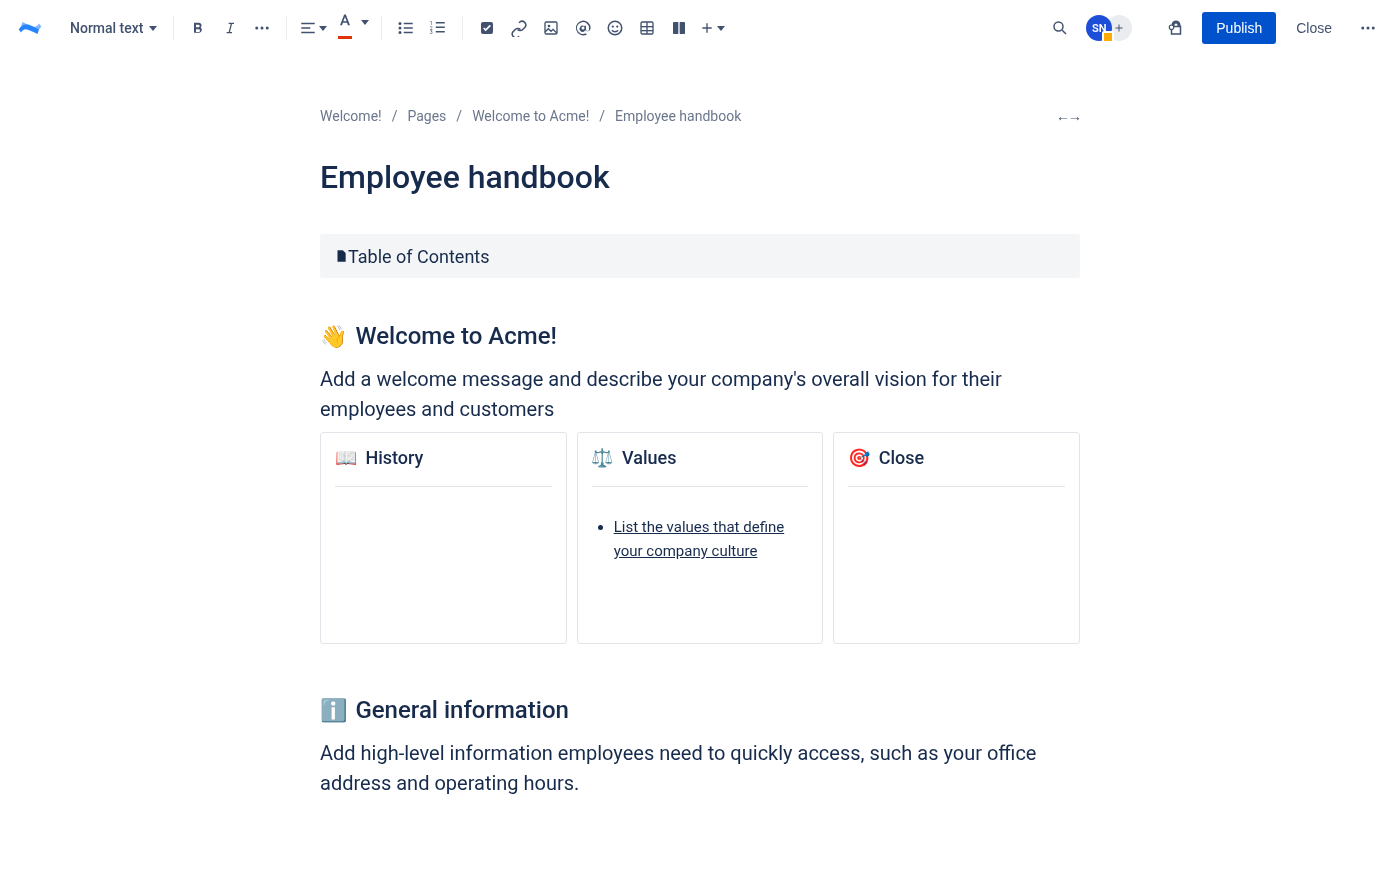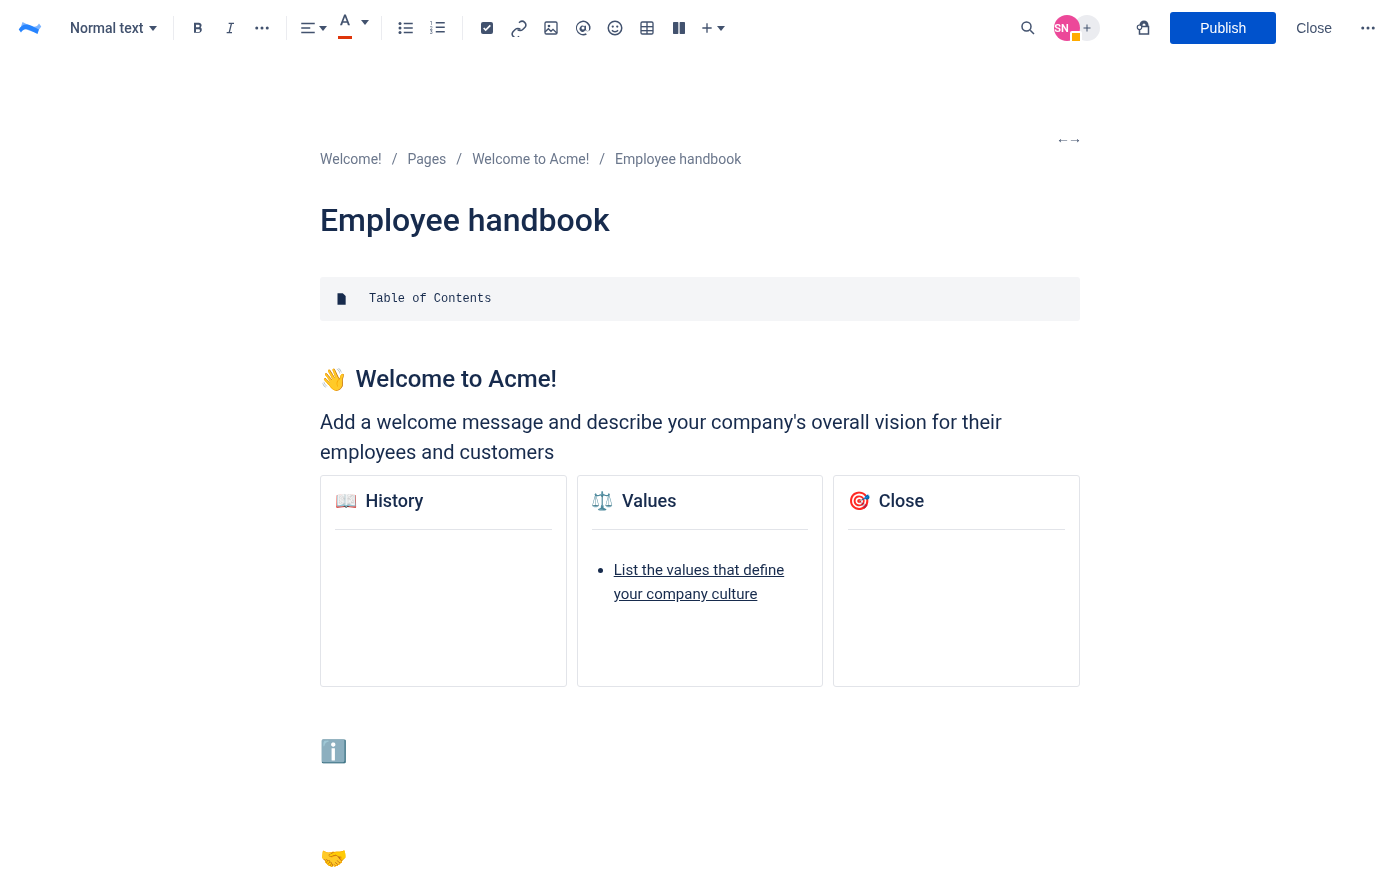--- a/index.html
+++ b/index.html
@@ -73,27 +73,27 @@
   height: 32px;
   padding: 0 4px;
   border-radius: 3px;
   cursor: pointer;
   color: #42526E;
 }
 .avatar {
   width: 26px;
   height: 26px;
   border-radius: 50%;
-  background: #ec4899;
+  background: #1d4ed8;
   color: #fff;
   font-size: 11px;
   font-weight: 600;
   display: flex;
   align-items: center;
-  justify-content: flex-start;
+  justify-content: center;
   position: relative;
 }
 .avatar-badge {
   position: absolute;
   right: -2px;
   bottom: -2px;
   width: 12px;
   height: 12px;
   background: #FFAB00;
   border-radius: 2px;
@@ -110,21 +110,21 @@
   color: #42526E;
   margin-left: -6px;
   cursor: pointer;
 }
 .gap { width: 8px; }
 .publish-btn {
   background: #0052CC;
   color: #fff;
   border: none;
   height: 32px;
-  padding: 0 30px;
+  padding: 0 14px;
   border-radius: 3px;
   font-size: 14px;
   font-weight: 500;
   cursor: pointer;
 }
 .close-btn {
   background: none;
   border: none;
   height: 32px;
   padding: 0 10px;
@@ -148,21 +148,20 @@
   justify-content: space-between;
   align-items: center;
   margin-bottom: 34px;
 }
 .breadcrumbs {
   display: flex;
   align-items: center;
   gap: 10px;
   font-size: 14px;
   color: #6B778C;
-  margin-top: 43px;
 }
 .breadcrumbs a {
   color: #6B778C;
   text-decoration: none;
   cursor: pointer;
 }
 .breadcrumbs .sep {
   color: #6B778C;
 }
 .expand-icon {
@@ -177,25 +176,24 @@
   color: #172B4D;
   margin-bottom: 38px;
 }
 .toc {
   background: #F4F5F7;
   border-radius: 3px;
   height: 44px;
   display: flex;
   align-items: center;
   padding: 0 14px;
-  font-size: 12px;
-  color: #172B4D;
-  gap: 21px;
+  font-size: 18px;
+  color: #172B4D;
+  gap: 0;
   margin-bottom: 44px;
-  font-family: Liberation Mono, monospace;
 }
 .h2 {
   font-size: 24px;
   font-weight: 500;
   color: #172B4D;
   margin-bottom: 14px;
   display: flex;
   align-items: center;
   gap: 8px;
 }
@@ -498,21 +496,23 @@
             <span>Close</span>
           </h3>
           <hr>
         </div>
       </div>
     </div>
 
     <div class="section-lg">
       <h2 class="h2">
         <span class="emoji">ℹ️</span>
+        <span>General information</span>
       </h2>
+      <p class="body-text">Add high-level information employees need to quickly access, such as your office address and operating hours.</p>
     </div>
 
     <div class="section">
       <h2 class="h2">
         <span class="emoji">🤝</span>
       </h2>
     </div>
 
   </div>
 </div>

